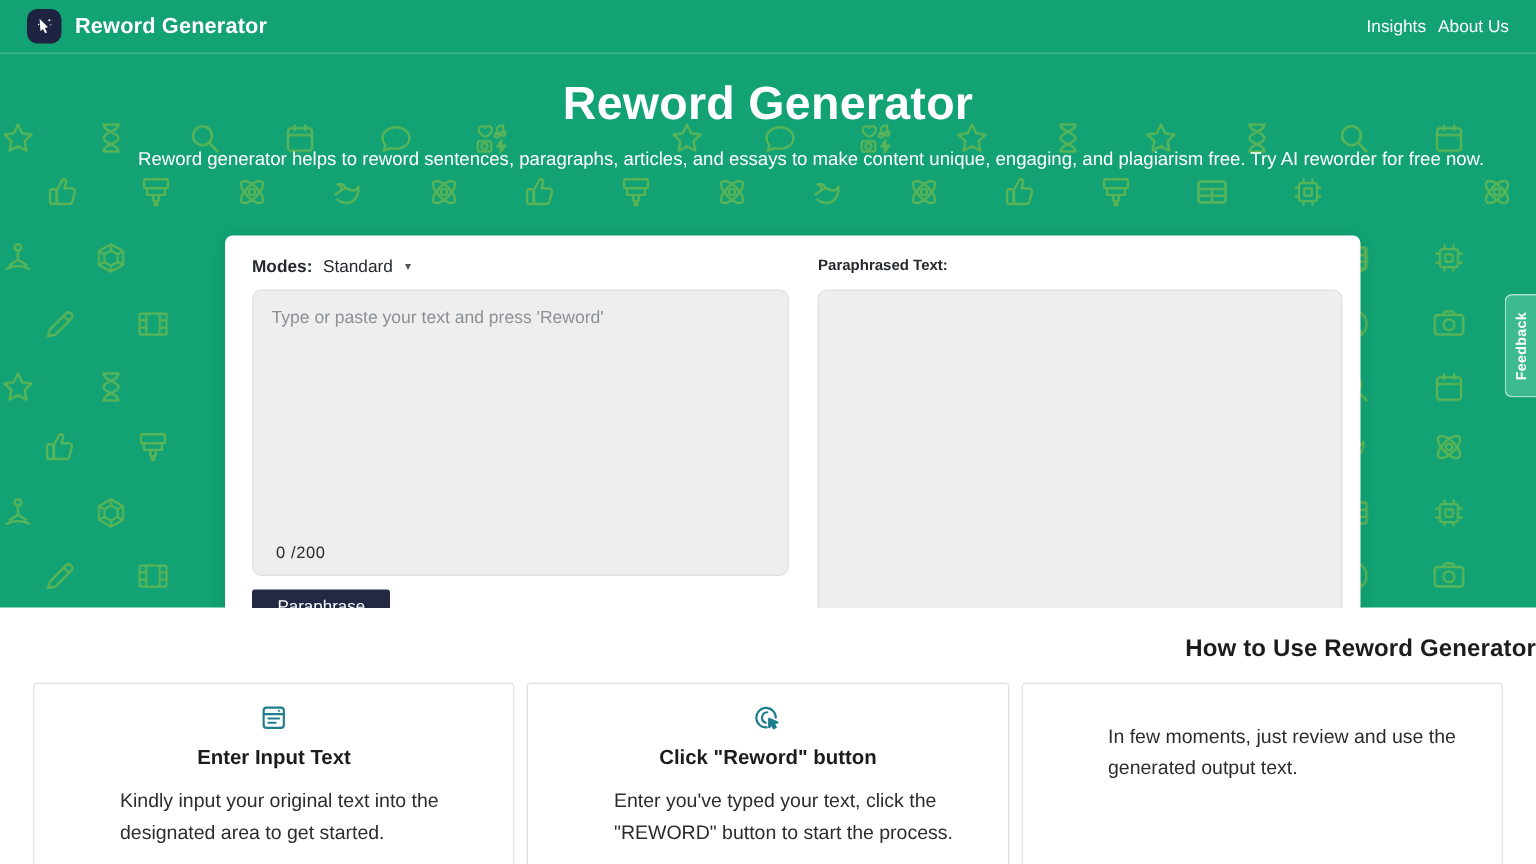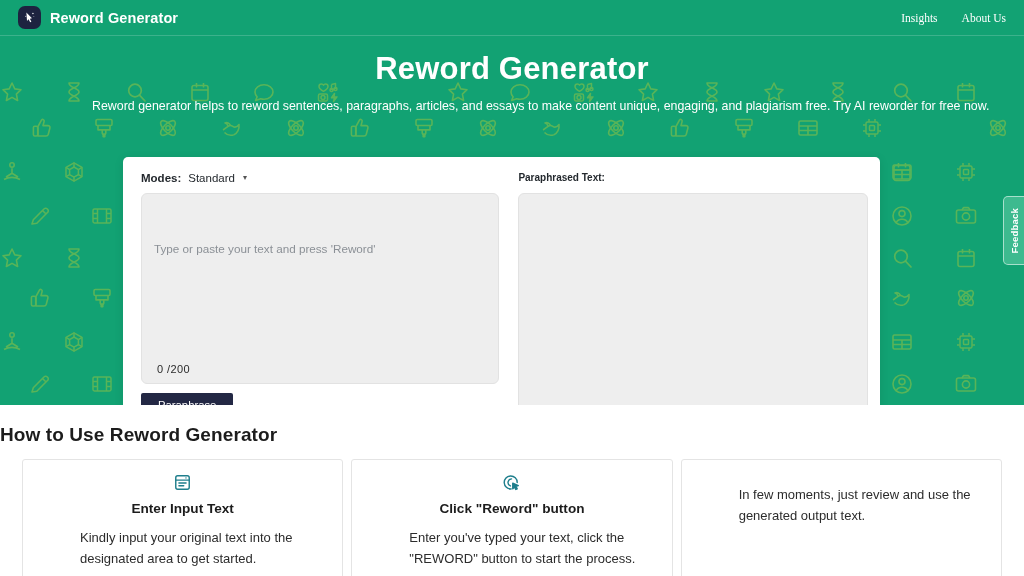--- a/index.html
+++ b/index.html
@@ -22,21 +22,21 @@
   .brand { display: flex; align-items: center; gap: 9px; }
   .brand-logo {
     width: 23px; height: 23px; border-radius: 7px;
     background: #1d2340;
     display: flex; align-items: center; justify-content: center;
     flex: none;
   }
   .brand-name {
     color: #fff; font-size: 14.5px; font-weight: bold; letter-spacing: .1px;
   }
-  .nav-links { margin-left: auto; display: flex; align-items: center; gap: 24px; font-family: Liberation Serif, serif; }
+  .nav-links { margin-left: auto; display: flex; align-items: center; gap: 8px; }
   .nav-link {
     color: #ffffff; font-size: 11.5px; text-decoration: none; white-space: nowrap;
   }
 
   
   .hero {
     position: relative;
     height: 369px; width: 100%;
     background: #12a273;
     overflow: hidden;
@@ -54,21 +54,21 @@
   }
   .hero-sub {
     text-align: center; color: #ffffff;
     font-size: 12.4px; margin-top: 12px;
     padding: 0 92px; white-space: nowrap;
   }
 
   
   .tool-card {
     position: absolute; z-index: 3;
-    left: 123px; top: 121px;
+    left: 150px; top: 121px;
     width: 757px; height: 272px;
     background: #ffffff;
     border-radius: 5px;
     box-shadow: 0 2px 10px rgba(0,0,0,.10);
     display: flex;
     padding: 13px 12px 12px 18px;
     gap: 19px;
   }
   .pane { display: flex; flex-direction: column; }
   .pane-left { width: 369px; }
@@ -87,21 +87,21 @@
     margin-bottom: 8px; height: 15px; line-height: 15px;
   }
 
   .text-area {
     background: #eeeeee; border: 1px solid #e2e2e2; border-radius: 6px;
     flex: 1; position: relative; padding: 11px 12px;
   }
   .ta-input { height: 205px; }
   .ta-output { height: 212px; }
   .placeholder {
-    font-size: 11.7px; color: #8b9096; margin-top: 37px;
+    font-size: 11.7px; color: #8b9096;
   }
   .counter {
     position: absolute; left: 15px; bottom: 8px;
     font-size: 11px; color: #2b2b2b; letter-spacing: .4px;
   }
 
   .paraphrase-btn {
     margin-top: 9px;
     align-self: flex-start;
     background: #232844; color: #ffffff;
@@ -126,21 +126,21 @@
     color: #ffffff; font-size: 9.5px; font-weight: bold;
     writing-mode: vertical-rl; transform: rotate(180deg);
     letter-spacing: .2px;
   }
 
   
   .howto {
     background: #ffffff; padding-top: 19px;
   }
   .howto-title {
-    text-align: left; font-size: 19px; font-weight: bold; color: #1c1c1c;
+    text-align: right; font-size: 16px; font-weight: bold; color: #1c1c1c;
     letter-spacing: .1px;
   }
   .howto-cards {
     display: flex; gap: 8px;
     padding: 13px 22px 0 22px;
   }
   .howto-card {
     flex: 1;
     background: #ffffff;
     border: 1px solid #e4e4e4;

